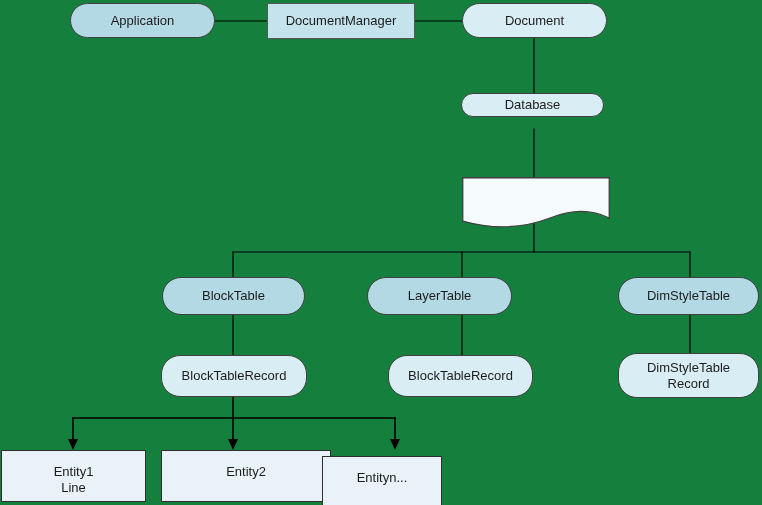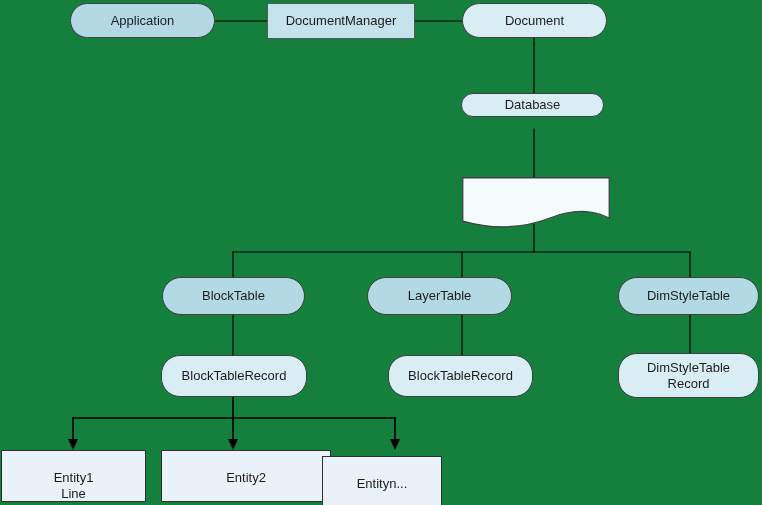--- a/index.html
+++ b/index.html
@@ -21,21 +21,21 @@
     position:absolute;box-sizing:border-box;display:flex;align-items:center;justify-content:center;
     text-align:center;line-height:16px;
   }
   .stadium{border:1.3px solid var(--border);border-radius:19px;}
   .fill-primary{background:var(--node-fill-primary);}
   .fill-light{background:var(--node-fill-light);justify-content:center;}
   .rect{border:1.3px solid #565656;background:var(--node-fill-rect);}
   .two-line{flex-direction:column;}
   .entity{
     border:1.6px solid #2e2e2e;background:var(--entity-fill);
-    flex-direction:column;justify-content:flex-start;padding-top:19px;
+    flex-direction:column;justify-content:flex-start;padding-top:13px;
   }
   .doc-node{position:absolute;}
   .doc-node svg{display:block;}
   .doc-node .doc-label{
     position:absolute;left:0;top:0;width:100%;height:40px;
     display:flex;align-items:center;justify-content:center;
   }
 </style>
 </head>
 <body>

